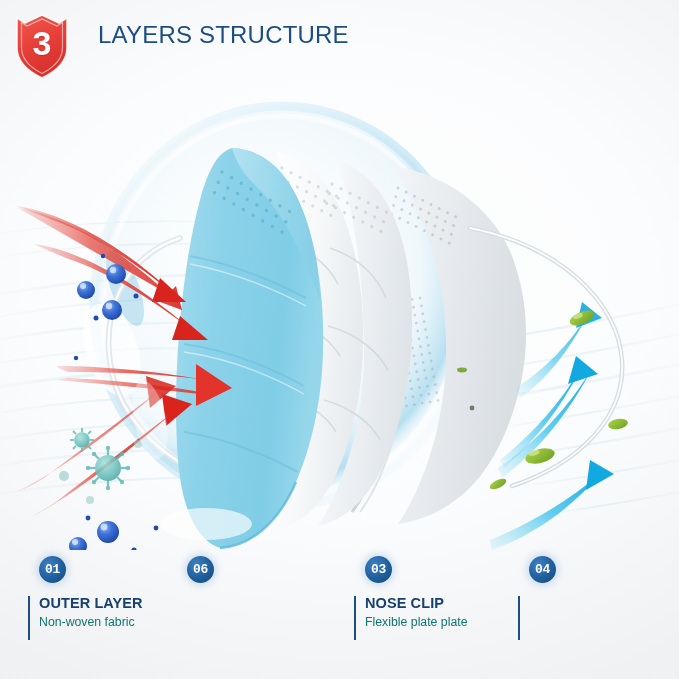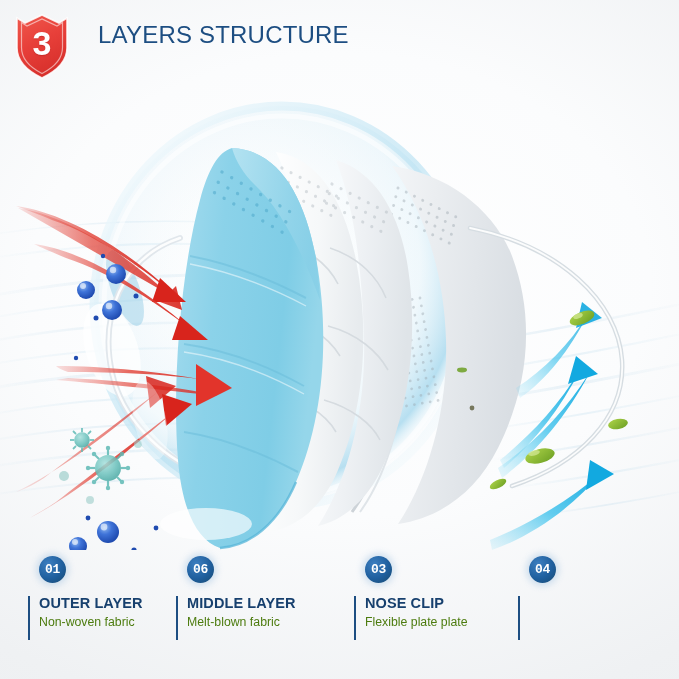--- a/index.html
+++ b/index.html
@@ -59,21 +59,21 @@
   .leg-body::before{
     content:"";position:absolute;left:0;top:1px;width:2px;height:44px;
     background:#1d4e82;
   }
   .leg-title{
     color:#17406e;font-weight:700;font-size:14.5px;line-height:17px;
     letter-spacing:.1px;white-space:nowrap;
     font-family:"Liberation Sans", sans-serif;
   }
   .leg-sub{
-    color:#4d7c0f;font-size:12.3px;line-height:15px;margin-top:3px;
+    color:#0f766e;font-size:12.3px;line-height:15px;margin-top:3px;
     font-family:"Liberation Sans", sans-serif;
   }
   .leg-sub.wrap{white-space:normal;max-width:132px;}
 </style>
 </head>
 <body>
 
 <div id="root">
 
   <div class="bg-base"></div>
@@ -475,24 +475,20 @@
       <div class="leg-body">
         <div class="leg-title">OUTER LAYER</div>
         <div class="leg-sub">Non-woven fabric</div>
       </div>
     </div>
 
     <div class="leg-item" style="left:176px;">
       <div class="badge">
         <span>06</span>
       </div>
-      <div class="leg-body">
-        <div class="leg-title">MIDDLE LAYER</div>
-        <div class="leg-sub">Melt-blown fabric</div>
-      </div>
     </div>
 
     <div class="leg-item" style="left:354px;">
       <div class="badge">
         <span>03</span>
       </div>
       <div class="leg-body">
         <div class="leg-title">NOSE CLIP</div>
         <div class="leg-sub">Flexible plate plate</div>
       </div>

